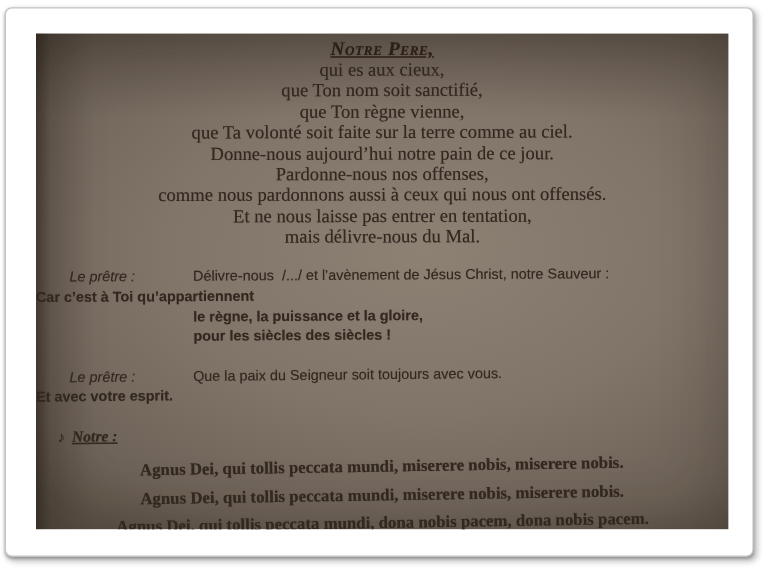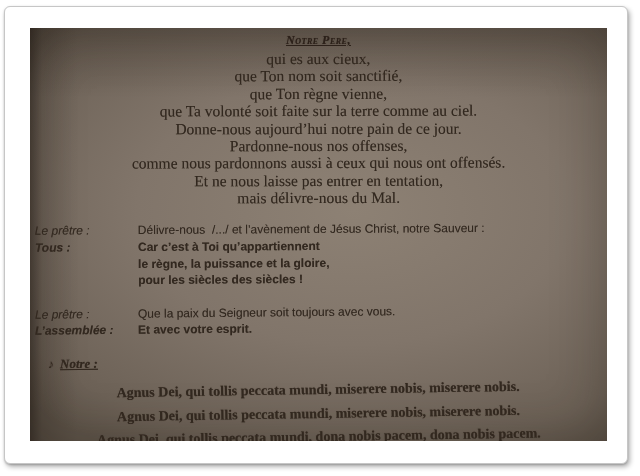--- a/index.html
+++ b/index.html
@@ -21,40 +21,40 @@
       linear-gradient(to bottom, rgba(28,20,13,0.22) 0px, rgba(28,20,13,0) 70px),
       radial-gradient(ellipse 78% 68% at 56% 44%, #8d8174 0%, #81756a 48%, #6d6257 86%, #5f554a 100%);
     box-shadow:inset 0 0 55px rgba(30,22,15,0.30);
     overflow:hidden;
   }
   .photo *{color:#32281f;}
   
   .prayer-title{
     position:absolute;top:5px;left:0;right:0;text-align:center;
     font-weight:bold;font-style:italic;font-variant:small-caps;
-    font-size:12px;letter-spacing:0.5px;
+    font-size:16px;letter-spacing:0.5px;
     text-decoration:underline;color:#2c211a;
     text-shadow:0 0 0.8px rgba(44,33,26,0.7);
   }
   .prayer-lines{
     position:absolute;top:22px;left:0;right:0;text-align:center;
     font-size:15.5px;line-height:17.4px;color:#362b22;
     transform:rotate(-0.15deg);
     text-shadow:0 0 0.6px rgba(54,43,34,0.55);
   }
   
   .dlg{
     position:absolute;left:0;right:0;
     font-family:"Liberation Sans", sans-serif;font-size:12px;color:#39302a;
     text-shadow:0 0 0.6px rgba(57,48,42,0.5);
   }
   .dlg1{top:193px;line-height:16.8px;transform:rotate(-0.35deg);}
   .dlg2{top:277px;line-height:15.6px;transform:rotate(-0.55deg);}
   .row{display:flex;}
-  .lbl{width:103px;margin-left:5px;flex:none;font-style:italic;}
+  .lbl{width:103px;margin-left:28px;flex:none;font-style:italic;}
   .lbl.b{font-weight:bold;}
   .txt{flex:1;}
   .txt.b{font-weight:bold;}
   
   .agnus-head{
     position:absolute;top:328px;left:18px;
     font-weight:bold;font-style:italic;font-size:13px;color:#2e231a;
     transform:rotate(-0.6deg);
     text-shadow:0 0 0.7px rgba(46,35,26,0.6);
   }
@@ -86,40 +86,38 @@
       <div>Et ne nous laisse pas entrer en tentation,</div>
       <div>mais délivre-nous du Mal.</div>
     </div>
 
     <div class="dlg dlg1">
       <div class="row">
         <span class="lbl">Le prêtre :</span>
         <span class="txt">Délivre-nous&nbsp; /.../ et l’avènement de Jésus Christ, notre Sauveur :</span>
       </div>
       <div class="row">
-        <span class="lbl b">Tous :</span>
         <span class="txt b">Car c’est à Toi qu’appartiennent</span>
       </div>
       <div class="row">
         <span class="lbl"></span>
         <span class="txt b">le règne, la puissance et la gloire,</span>
       </div>
       <div class="row">
         <span class="lbl"></span>
         <span class="txt b">pour les siècles des siècles !</span>
       </div>
     </div>
 
     <div class="dlg dlg2">
       <div class="row">
         <span class="lbl">Le prêtre :</span>
         <span class="txt">Que la paix du Seigneur soit toujours avec vous.</span>
       </div>
       <div class="row">
-        <span class="lbl b">L’assemblée :</span>
         <span class="txt b">Et avec votre esprit.</span>
       </div>
     </div>
 
     <div class="agnus-head">
       <span class="note">♪</span><span class="hd">Notre :</span>
     </div>
 
     <div class="agnus-lines">
       <div>Agnus Dei, qui tollis peccata mundi, miserere nobis, miserere nobis.</div>

